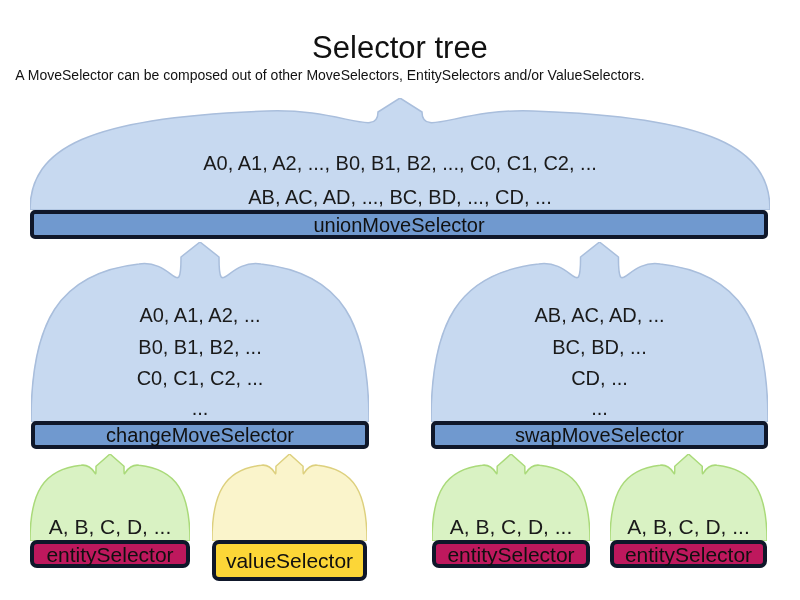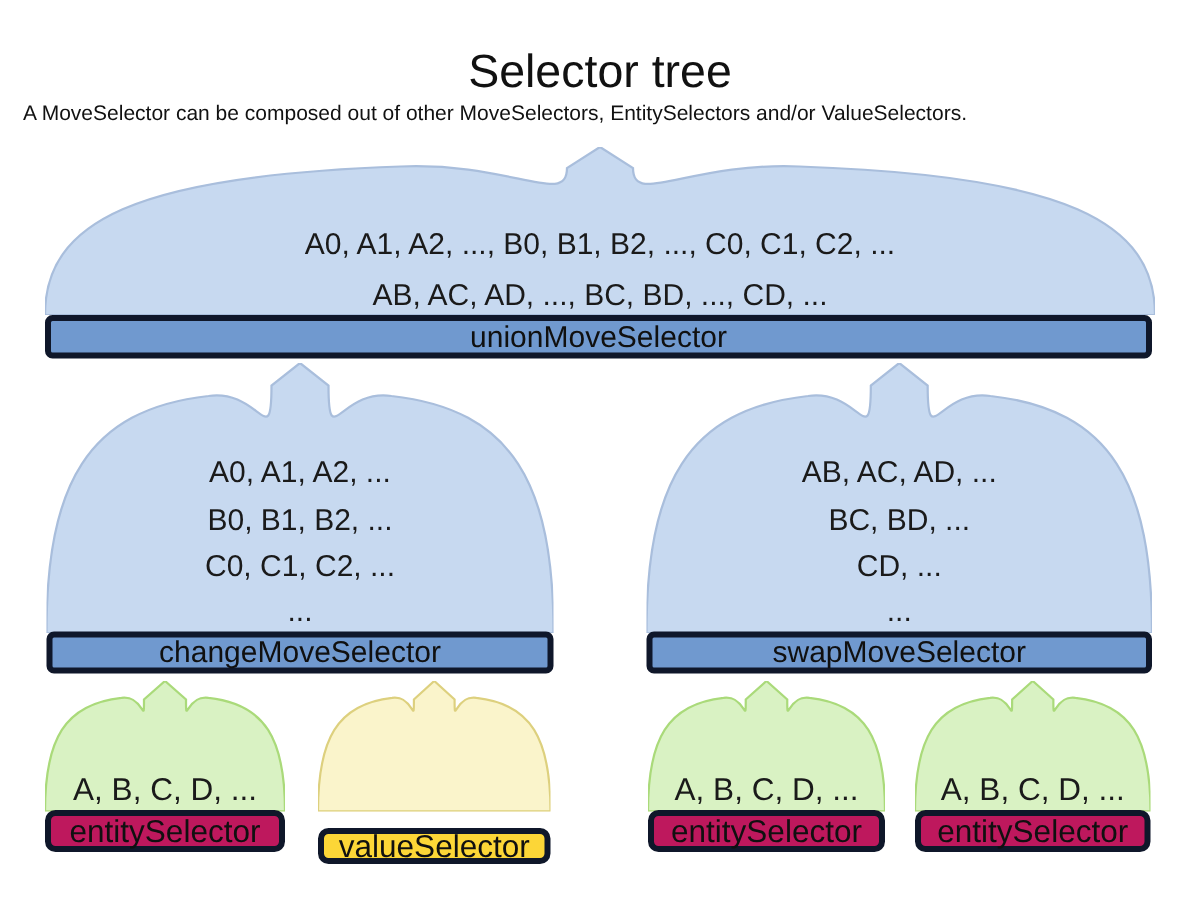--- a/index.html
+++ b/index.html
@@ -81,21 +81,21 @@
     </svg>
   </div>
   <div class="leaf-values" style="left:30px;top:514px;width:160px;">A, B, C, D, ...</div>
   <div class="bar bar-green" style="left:30px;top:540px;width:160px;height:28px;">entitySelector</div>
 
   <div class="cloud cloud-yellow" style="left:212px;top:454px;width:155px;height:87px;">
     <svg viewBox="0 0 160 85" preserveAspectRatio="none">
       <path d="M 0 85 C 0 38, 13 15, 51 11 C 66 9, 66 30, 66 12 L 80 0 L 94 12 C 94 30, 94 9, 109 11 C 147 15, 160 38, 160 85 Z"></path>
     </svg>
   </div>
-  <div class="bar bar-yellow" style="left:212px;top:552px;width:155px;height:24px;">valueSelector</div>
+  <div class="bar bar-yellow" style="left:212px;top:540px;width:155px;height:41px;">valueSelector</div>
 
   <div class="cloud cloud-green" style="left:432px;top:454px;width:158px;height:87px;">
     <svg viewBox="0 0 160 85" preserveAspectRatio="none">
       <path d="M 0 85 C 0 38, 13 15, 51 11 C 66 9, 66 30, 66 12 L 80 0 L 94 12 C 94 30, 94 9, 109 11 C 147 15, 160 38, 160 85 Z"></path>
     </svg>
   </div>
   <div class="leaf-values" style="left:432px;top:514px;width:158px;">A, B, C, D, ...</div>
   <div class="bar bar-green" style="left:432px;top:540px;width:158px;height:28px;">entitySelector</div>
 
   <div class="cloud cloud-green" style="left:610px;top:454px;width:157px;height:87px;">

